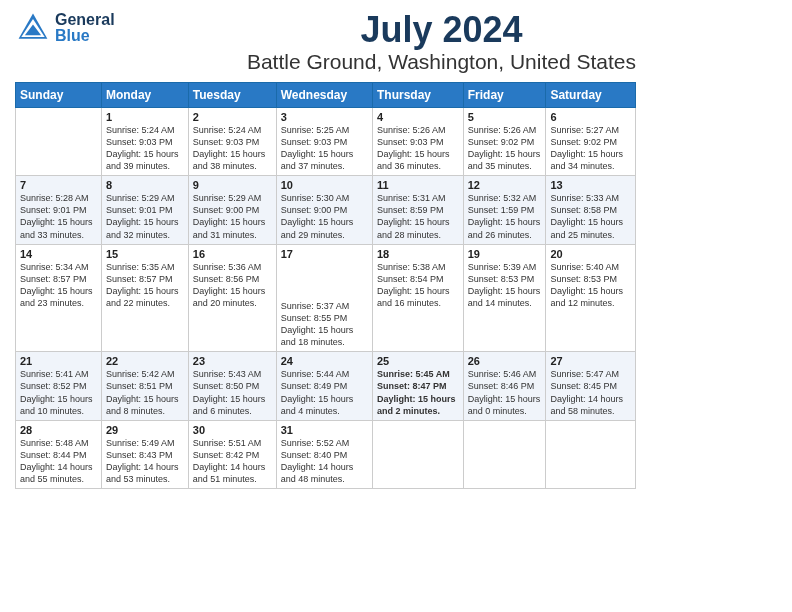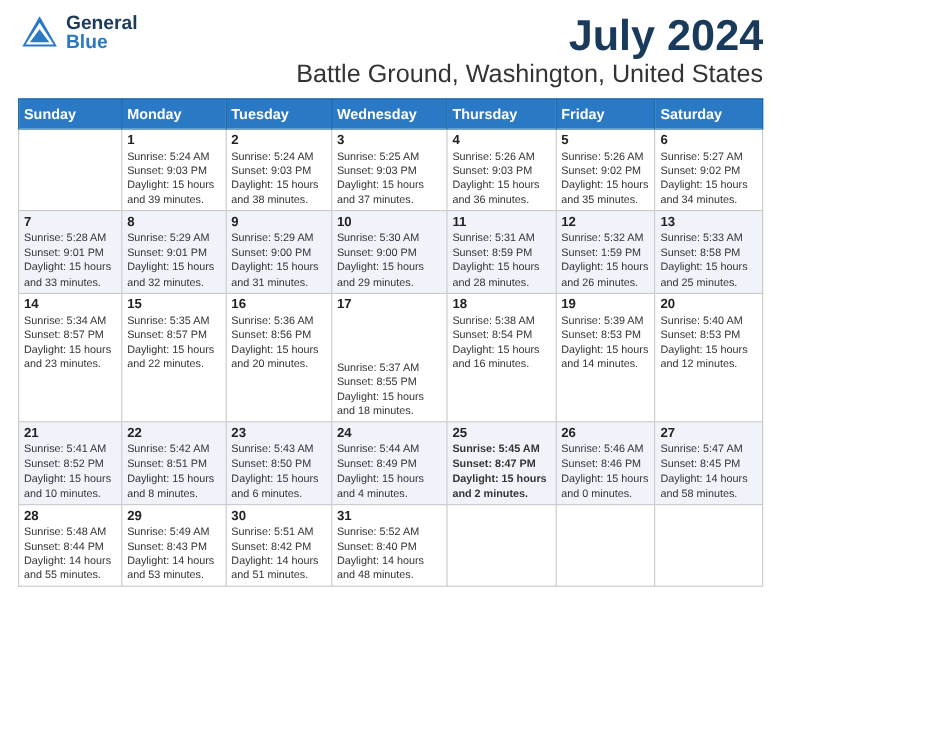--- a/index.html
+++ b/index.html
@@ -15,21 +15,21 @@
       background: #fff;
       padding: 10px 15px 15px 15px;
     }
     .header {
       display: flex;
       justify-content: space-between;
       align-items: flex-start;
       margin-bottom: 8px;
     }
     .title-block {
-      text-align: right;
+      text-align: center;
     }
     .main-title {
       font-size: 36px;
       font-weight: bold;
       color: #1a3a5c;
       line-height: 1.1;
     }
     .subtitle {
       font-size: 21px;
       color: #333;

